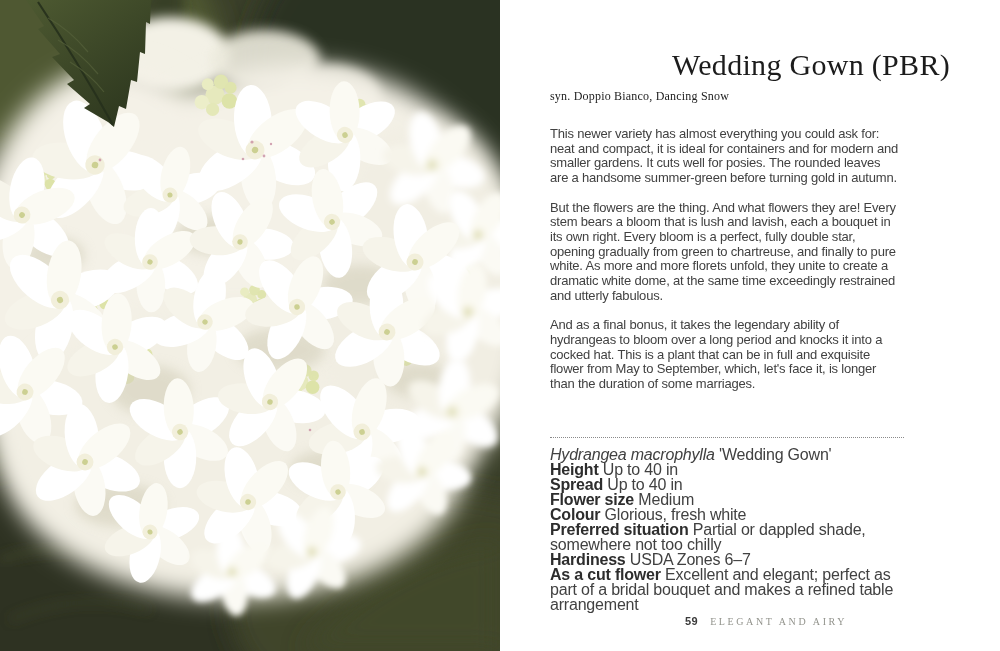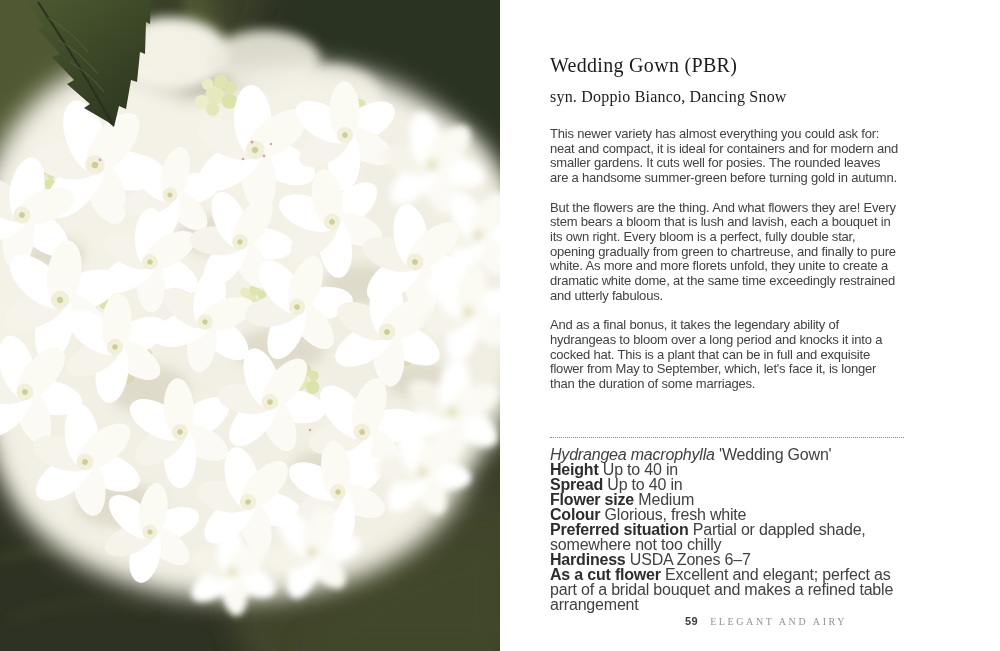--- a/index.html
+++ b/index.html
@@ -4,22 +4,22 @@
 <style>
   html,body{margin:0;padding:0;background:#ffffff;}
   .spread{position:relative;width:1000px;height:651px;background:#ffffff;overflow:hidden;
           font-family:"Liberation Sans",sans-serif;}
   .photo{position:absolute;left:0;top:0;width:500px;height:651px;}
   .photo svg{display:block;width:100%;height:100%;}
   .page{position:absolute;left:500px;top:0;width:500px;height:651px;background:#ffffff;}
 
   .titleblock{position:absolute;left:50px;top:48px;width:400px;color:#1c1c1c;
               font-family:"Liberation Serif",serif;font-weight:400;}
-  .title{font-size:20px;line-height:34px;letter-spacing:.3px;}
-  .subtitle{font-size:16px;line-height:23px;margin-top:3px;letter-spacing:.2px;}
+  .title{font-size:30px;line-height:34px;letter-spacing:.3px;text-align:right;}
+  .subtitle{font-size:12px;line-height:23px;margin-top:3px;letter-spacing:.2px;}
 
   .bodytext{position:absolute;left:50px;top:127px;width:348px;color:#414141;
             font-size:13px;line-height:14.7px;letter-spacing:-.2px;text-align:left;}
   .bodytext p{margin:0 0 14.7px 0;}
 
   .details{position:absolute;left:50px;top:437px;width:354px;border-top:1px dotted #8a8a8a;
            padding-top:9px;color:#414141;font-size:16px;line-height:15px;letter-spacing:-.2px;}
   .details .row{margin:0;}
   .details .lbl{font-weight:bold;color:#2d2d2d;}
   .species .sp{font-style:italic;}

